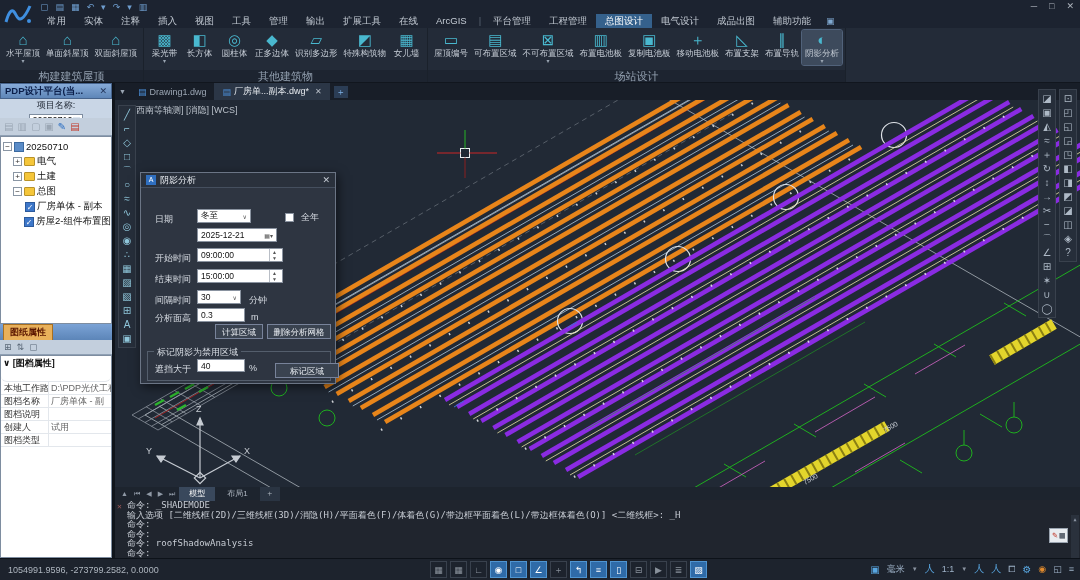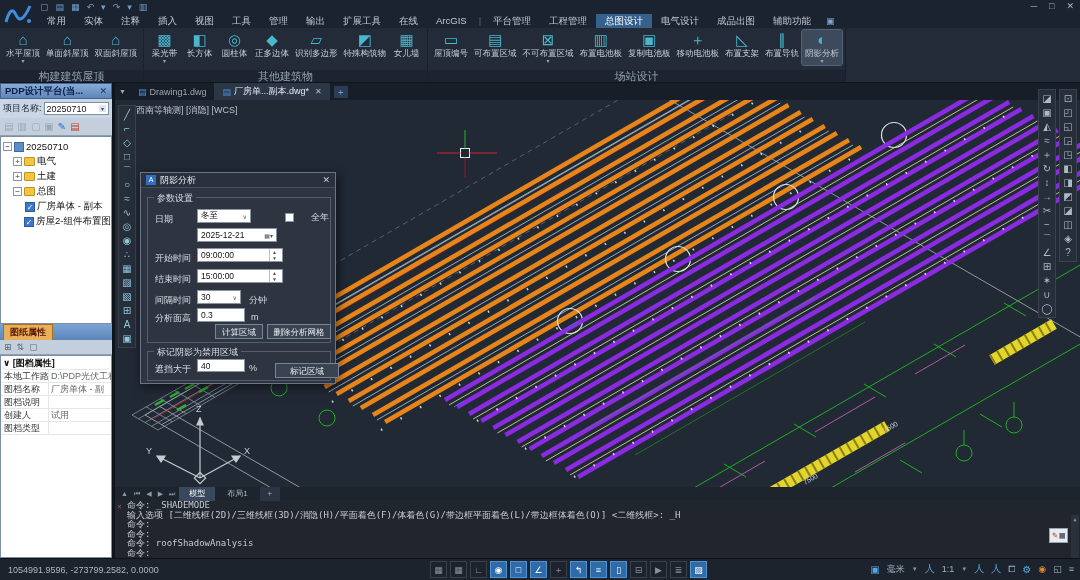--- a/index.html
+++ b/index.html
@@ -33,21 +33,21 @@
   .rarrow { font-size:6px; color:#9aa5b2; line-height:6px; }
   .rglabel { height:12px; background:#1d2430; color:#93a0b0; font-size:11px; text-align:center; line-height:12px; }
   .ribbon-fill { flex:1; background:#232b38; }
 
   
   .leftpanel { position:absolute; left:0; top:83px; width:113px; bottom:22px; background:#0c4a6e;
     border-right:1px solid #0d1219; display:flex; flex-direction:column; font-size:10px; }
   .pheader { height:16px; background:linear-gradient(#87abd8,#5e86b8); display:flex; align-items:center;
     padding:0 4px; color:#0b1f4a; font-weight:bold; font-size:9.5px; border:1px solid #46638c; }
   .pheader .close { margin-left:auto; color:#23375c; font-size:9px; }
-  .prow { height:19px; background:#c9d6e6; display:flex; align-items:center; padding:0 3px; gap:2px; }
+  .prow { height:19px; background:#c9d6e6; display:flex; align-items:center; padding:0 3px; gap:2px;flex-direction:column; }
   .prow label { font-size:9px; color:#1c2430; white-space:nowrap; }
   .combo { flex:1; height:13px; background:#fff; border:1px solid #7e8da0; font-size:9px; color:#111;
     display:flex; align-items:center; padding:0 2px; }
   .combo .dd { margin-left:auto; font-size:6px; color:#44506a; background:#dde6f0; padding:0 2px; }
   .ptools { height:18px; background:#c3cfdd; border-bottom:1px solid #8fa0b4; display:flex; align-items:center; gap:4px; padding:0 4px; }
   .ptools span { font-size:10px; color:#9aa6b4; }
   .ptools .en-blue { color:#2d6fc2; }
   .ptools .en-red { color:#c0392b; }
   .ptree { flex:1; background:#fff; border:1px solid #7e8da0; overflow:hidden; padding:2px 0; }
   .trow { display:flex; align-items:center; height:15px; white-space:nowrap; color:#111; font-size:9.5px; }
@@ -60,21 +60,21 @@
   .rooti { width:10px; height:10px; background:#5a8cc8; border:1px solid #3c6aa0; margin-right:2px; flex:none; }
   .ptabstrip { height:16px; background:linear-gradient(#7ba3d6,#5c85b8); display:flex; align-items:flex-end; padding:1px 3px 0; }
   .ptab { background:#e8b05a; border:1px solid #a86f20; border-bottom:none; color:#5a1600; font-weight:bold;
     font-size:9px; padding:1px 6px; }
   .ptools2 { height:15px; background:#c3cfdd; border-bottom:1px solid #8fa0b4; display:flex; gap:5px; align-items:center; padding:0 4px; }
   .ptools2 span { font-size:9px; color:#5a6878; }
   .pgrid { flex:1.1; background:#fff; border:1px solid #7e8da0; font-size:9px; overflow:hidden; }
   .pgrow { display:flex; height:13px; line-height:13px; border-bottom:1px solid #e3e7ec; }
   .pgrow .lbl { width:48px; padding-left:3px; color:#333; border-right:1px solid #e3e7ec; overflow:hidden; white-space:nowrap; }
   .pgrow .val { flex:1; padding-left:2px; color:#666; overflow:hidden; white-space:nowrap; }
-  .pgcat { height:14px; line-height:14px; font-weight:bold; color:#111; padding-left:2px; border-bottom:1px solid #e3e7ec;border-radius:6px; }
+  .pgcat { height:26px; line-height:14px; font-weight:bold; color:#111; padding-left:2px; border-bottom:1px solid #e3e7ec;border-radius:6px; }
 
   
   .drawarea { position:absolute; left:113px; right:0; top:83px; height:404px; background:#212935; border-left:2px solid #10151c; }
   .dwgtabs { position:absolute; left:0; right:0; top:0; height:17px; background:#181e28; display:flex; align-items:center; font-size:9px; }
   .dtdd { color:#9aa5b2; font-size:7px; padding:0 4px; }
   .dtab { display:flex; align-items:center; gap:3px; height:17px; padding:0 8px; color:#9aa5b2; }
   .dtab .dicon { color:#4a90d9; font-size:9px; }
   .dtab.active { background:#2b3646; color:#e6eaef; }
   .dtab .x { color:#b7bec7; font-size:8px; margin-left:3px; }
   .newtab { width:14px; height:12px; background:#2b3d55; color:#7fb3e8; font-size:9px; line-height:12px; text-align:center; margin-left:4px; }
@@ -97,21 +97,21 @@
   .dtitle .ttl { font-size:9px; color:#e6eaef; }
   .dtitle .x { margin-left:auto; color:#c3cad2; font-size:9px; }
   .grp { position:absolute; border:1px solid #545e6c; }
   .grp .gl { position:absolute; top:-6px; left:6px; background:#2e3541; padding:0 3px; font-size:9px; }
   .dlbl { position:absolute; font-size:9px; color:#d8dde4; white-space:nowrap; }
   .dinp { position:absolute; height:14px; background:#fff; border:1px solid #8a93a0; color:#111;
     font-size:8.5px; display:flex; align-items:center; padding:0 3px; }
   .dinp .dd { margin-left:auto; color:#555; font-size:6px; }
   .spin { margin-left:auto; width:10px; height:12px; border-left:1px solid #b9bec6; display:flex; flex-direction:column; }
   .spin i { flex:1; font-style:normal; font-size:5px; line-height:6px; text-align:center; color:#555; }
-  .dchk { position:absolute; display:flex; align-items:center; gap:17px; }
+  .dchk { position:absolute; display:flex; align-items:center; gap:7px; }
   .dchk .box { width:9px; height:9px; background:#fff; border:1px solid #8a93a0; }
   .dbtn { position:absolute; height:15px; background:#3a4350; border:1px solid #78839a; color:#e8ecf1;
     font-size:8.5px; text-align:center; line-height:14px; }
 
   
   .cmdarea { position:absolute; left:113px; right:0; top:487px; height:71px; background:#20252e; border-left:2px solid #10151c; }
   .laytabs { height:13px; background:#1d242e; display:flex; align-items:center; font-size:8px; color:#8f99a6; gap:2px; padding-left:4px; }
   .laytabs .nav { font-size:7px; padding:0 2px; }
   .ltab { padding:0 10px; height:14px; line-height:13px; color:#aeb6c0;text-align:center; }
   .ltab.active { background:#39485c; color:#fff; }
@@ -623,23 +623,20 @@
         <span>?</span>
     </div>
   </div>
 
   <div class="dialog">
     <div class="dtitle">
       <span class="dico">A</span>
       <span class="ttl">阴影分析</span>
       <span class="x">✕</span>
     </div>
-    <div class="grp" style="left:6px; top:24px; width:184px; height:146px">
-      <span class="gl">参数设置</span>
-    </div>
     <span class="dlbl" style="left:14px; top:40px">日期</span>
     <div class="dinp" style="left:56px; top:36px; width:54px">
       <span>冬至</span>
         <span class="dd">∨</span>
     </div>
     <div class="dchk" style="left:144px; top:38px">
       <span class="box"></span>
       <span>全年</span>
     </div>
     <div class="dinp" style="left:56px; top:55px; width:80px">

